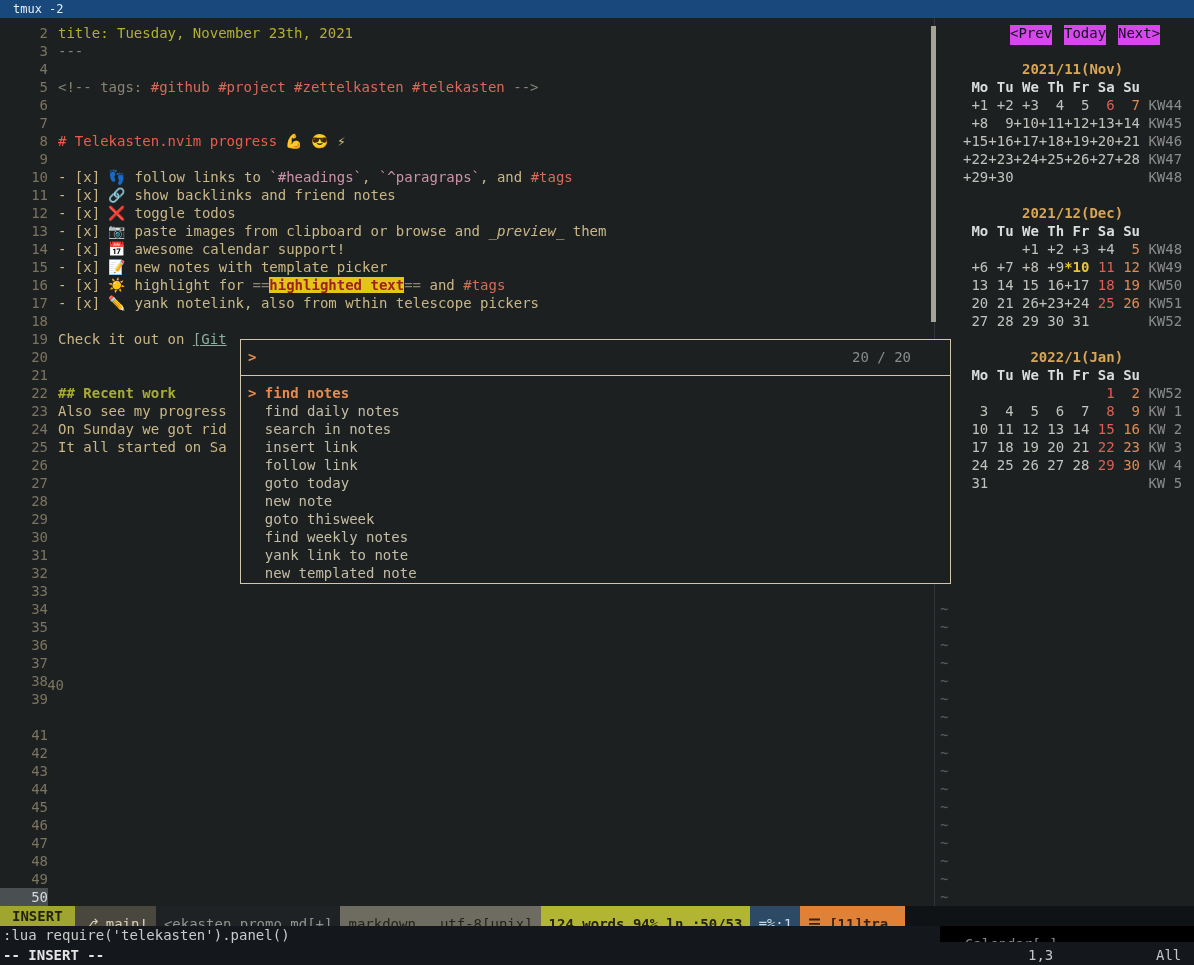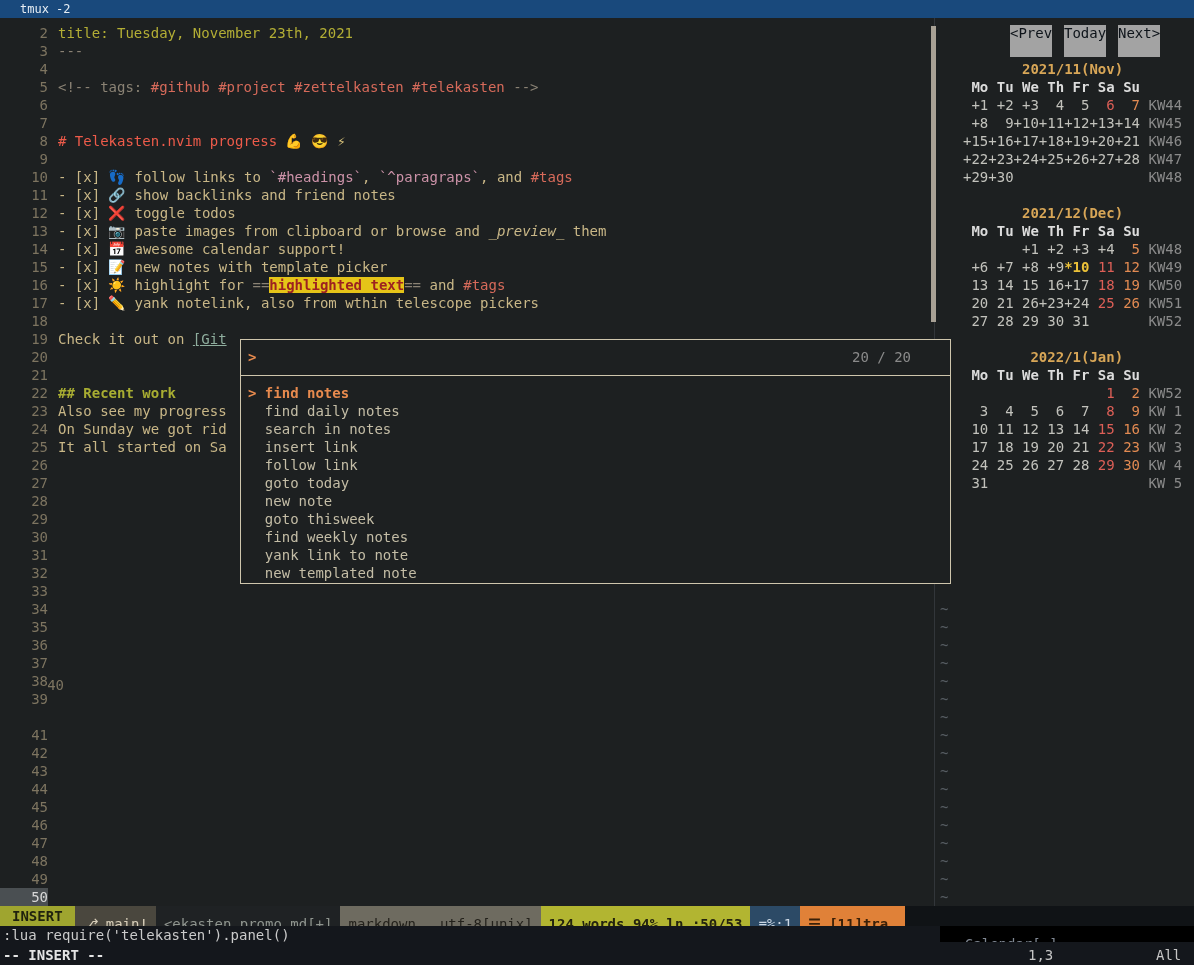--- a/index.html
+++ b/index.html
@@ -1,20 +1,20 @@
 <!DOCTYPE html>
 <html><head>
 <meta charset="utf-8">
 <style>
   html,body{margin:0;padding:0;background:#000;}
   .screen{position:relative;width:1194px;height:965px;background:#1d2021;overflow:hidden;
           font-family:"DejaVu Sans Mono",monospace;font-size:14px;line-height:18px;}
   
   .tmux{position:absolute;left:0;top:0;width:100%;height:18px;background:#19497c;color:#e6edf3;
-        font-size:12px;line-height:18px;padding-left:20px;box-sizing:border-box;}
+        font-size:12px;line-height:18px;padding-left:13px;box-sizing:border-box;}
   
   .ed-line{position:absolute;left:0;height:18px;white-space:pre;}
   .lnum{display:inline-block;width:48px;text-align:right;color:#7d7460;margin-right:10px;}
   .lnum.cur{background:#4a4f52;color:#d8d8d8;}
   .t{color:#c9b787}
   .ttl{color:#b3ae35;font-weight:normal}
   .cm{color:#8a8274}
   .tag{color:#d66a5a}
   .h1{color:#ee5b4a;font-weight:normal}
   .h2{color:#a8ad32;font-weight:bold}
@@ -29,21 +29,21 @@
   
   .cal-line{position:absolute;left:963px;height:18px;white-space:pre;}
   .month{color:#d8a657;font-weight:bold}
   .hdr{color:#dcdcdc;font-weight:bold}
   .d{color:#c2c2bc}
   .sat{color:#dd5f57}
   .sun{color:#e28a52}
   .today{color:#ecc239;font-weight:bold}
   .kw{color:#8a8a8a}
   .tilde{position:absolute;left:940px;height:18px;color:#565c62;white-space:pre;}
-  .btn{position:absolute;top:25px;height:32px;line-height:16px;background:#a3a3a3;color:#0e141a;z-index:2;white-space:pre;}
+  .btn{position:absolute;top:25px;height:20px;line-height:16px;background:#d946ef;color:#0e141a;z-index:2;white-space:pre;}
   
   .pal-box{position:absolute;left:240px;top:339px;width:711px;height:245px;border:1px solid #cfc6ad;
            background:#1d2021;z-index:5;box-sizing:border-box;}
   .pal-title-row{position:absolute;left:241px;top:330px;width:709px;height:18px;text-align:center;z-index:6;}
   .pal-title{background:#1d2021;color:#cfc6ad;padding:0 7px;}
   .pal-prompt{position:absolute;left:248px;top:348px;z-index:6;color:#e78a4e;font-weight:bold;white-space:pre;}
   .pal-counter{position:absolute;left:852px;top:348px;z-index:6;color:#8a8a8a;white-space:pre;}
   .pal-sep{position:absolute;left:241px;top:375px;width:709px;height:1px;background:#cfc6ad;z-index:6;}
   #pal-items{position:absolute;left:248px;top:384px;z-index:6;}
   .pal-item{height:18px;white-space:pre;color:#c4bda6;}

